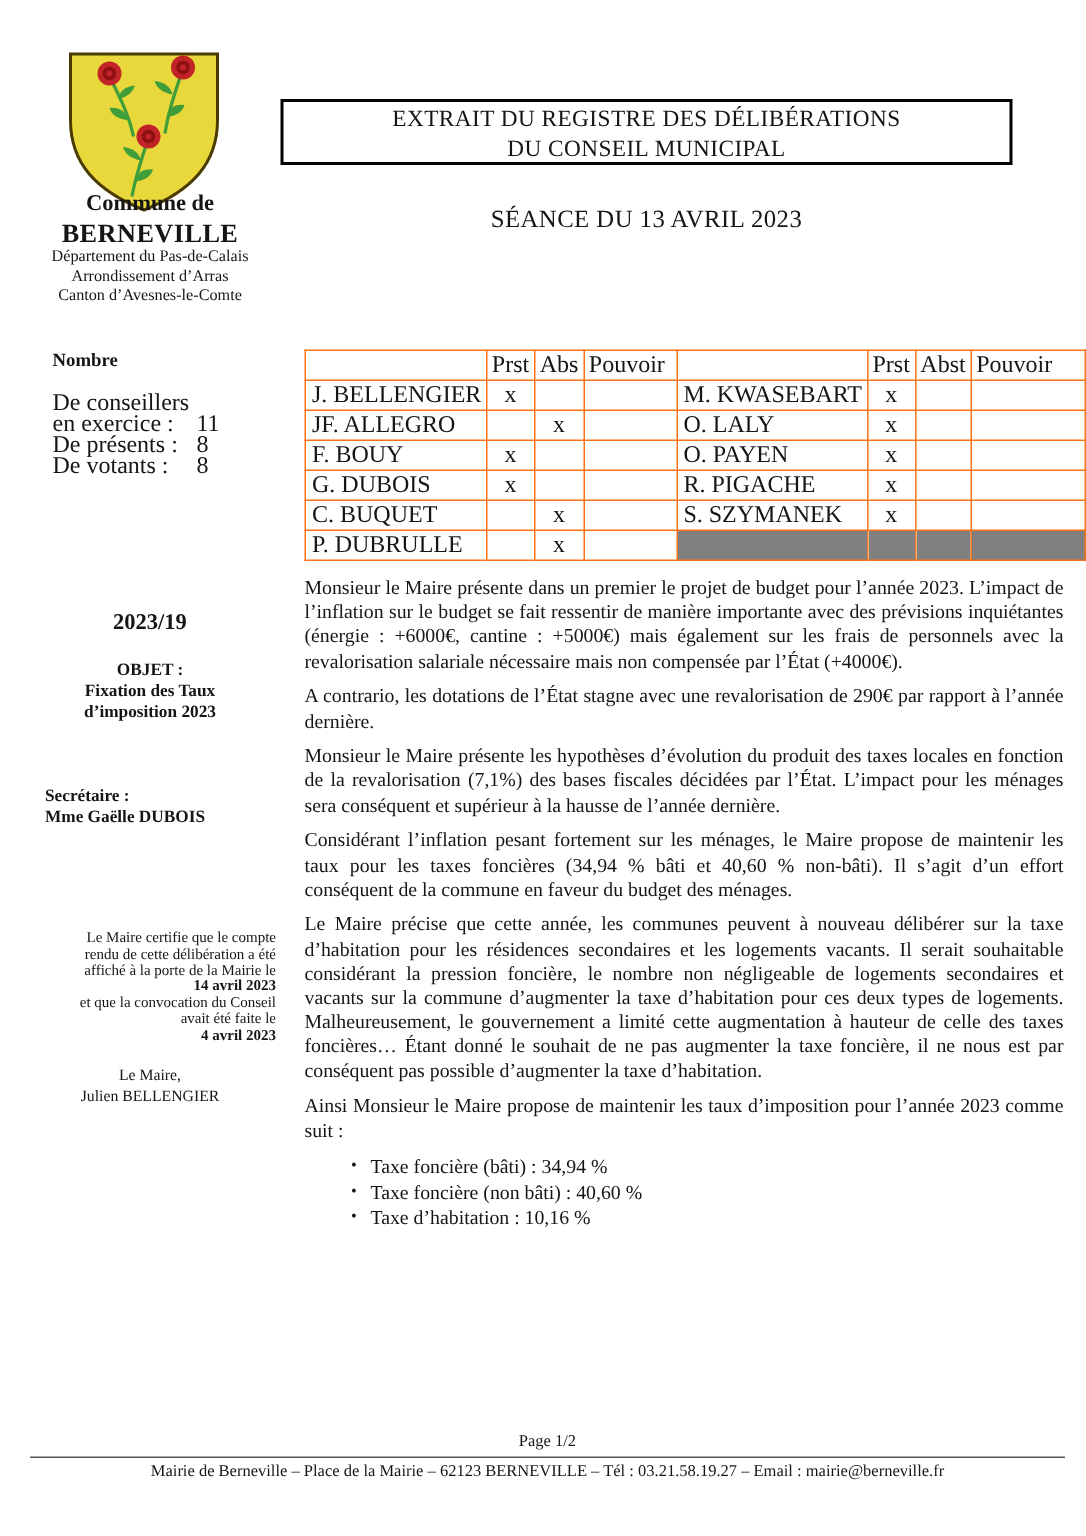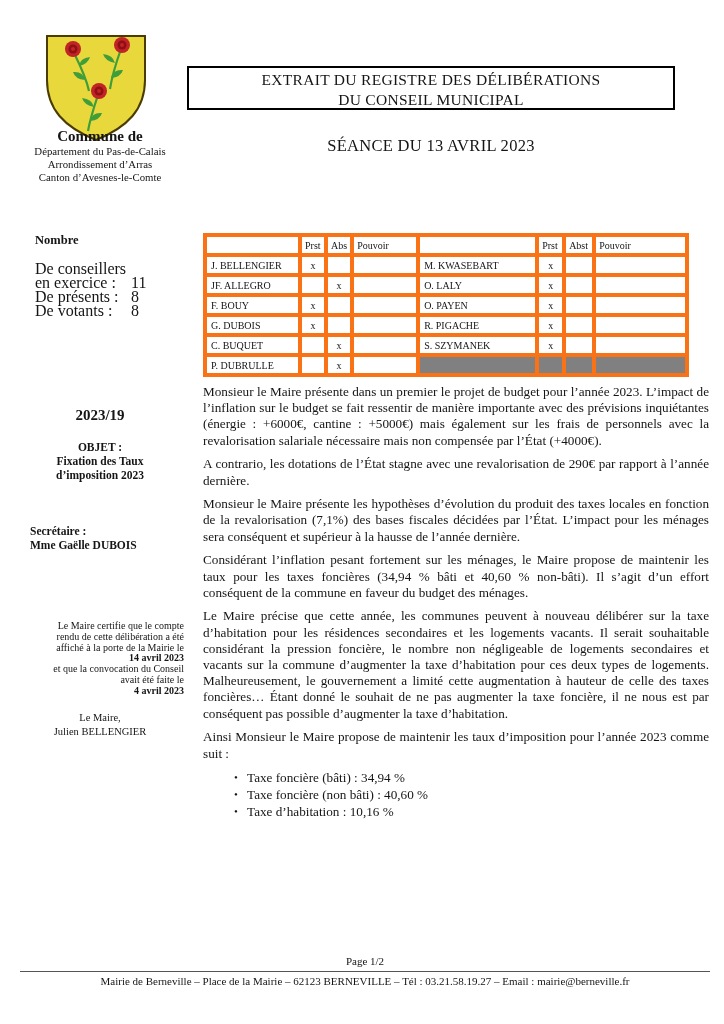--- a/index.html
+++ b/index.html
@@ -56,21 +56,21 @@
   .swoosh{width:36px;height:18px;margin-left:1px;}
   .stamp-id{
     position:absolute;left:-4px;top:49px;width:198px;height:13px;
     border:1px solid #333;background:#fff;padding:0 3px;
     font-size:8.6px;line-height:13px;white-space:nowrap;overflow:hidden;
   }
 
   
   .attendance{left:203px;top:233px;border-collapse:collapse;table-layout:fixed;}
   .attendance td{
-    border:4px solid #f97316;height:20px;font-size:10px;
+    border:1px solid #f97316;height:20px;font-size:16px;
     padding:0 3px;box-sizing:border-box;white-space:nowrap;overflow:hidden;
   }
   .attendance td.name{text-align:left;padding-left:4px;}
   .attendance td.mark{text-align:center;}
   .attendance td.hc{text-align:left;}
   .attendance td.gray{background:var(--table-gray,#808080);}
 
   
   .bodycol{left:203px;top:384px;width:506px;}
   .bodycol p{margin:0 0 7.5px 0;font-size:13.2px;line-height:16.2px;text-align:justify;}
@@ -108,20 +108,21 @@
     <path d="M54 62 C50 74 46 86 44 98" stroke="#3F9E3A" stroke-width="2.2" fill="none"></path>
     <path d="M50 74 q-10 -2 -12 -9 q10 1 12 9 Z" fill="#3F9E3A"></path>
     <path d="M46 88 q10 -1 12 -8 q-10 -1 -12 8 Z" fill="#3F9E3A"></path>
     <circle cx="55" cy="58" r="8" fill="#C22326"></circle>
       <circle cx="55" cy="58" r="4.5" fill="#8F1012"></circle>
       <circle cx="55" cy="58" r="2" fill="#C22326"></circle>
   </svg>
 
   <div class="abs commune">
     <div class="c-label">Commune de</div>
+    <div class="c-name">BERNEVILLE</div>
     <div class="c-sub">Département du Pas-de-Calais</div>
     <div class="c-sub">Arrondissement d’Arras</div>
     <div class="c-sub">Canton d’Avesnes-le-Comte</div>
   </div>
 
   <div class="abs nombre">
     <div class="nombre-title">Nombre</div>
     <div id="counts">
         <div class="count-line">
           <span class="count-label">De conseillers</span>

